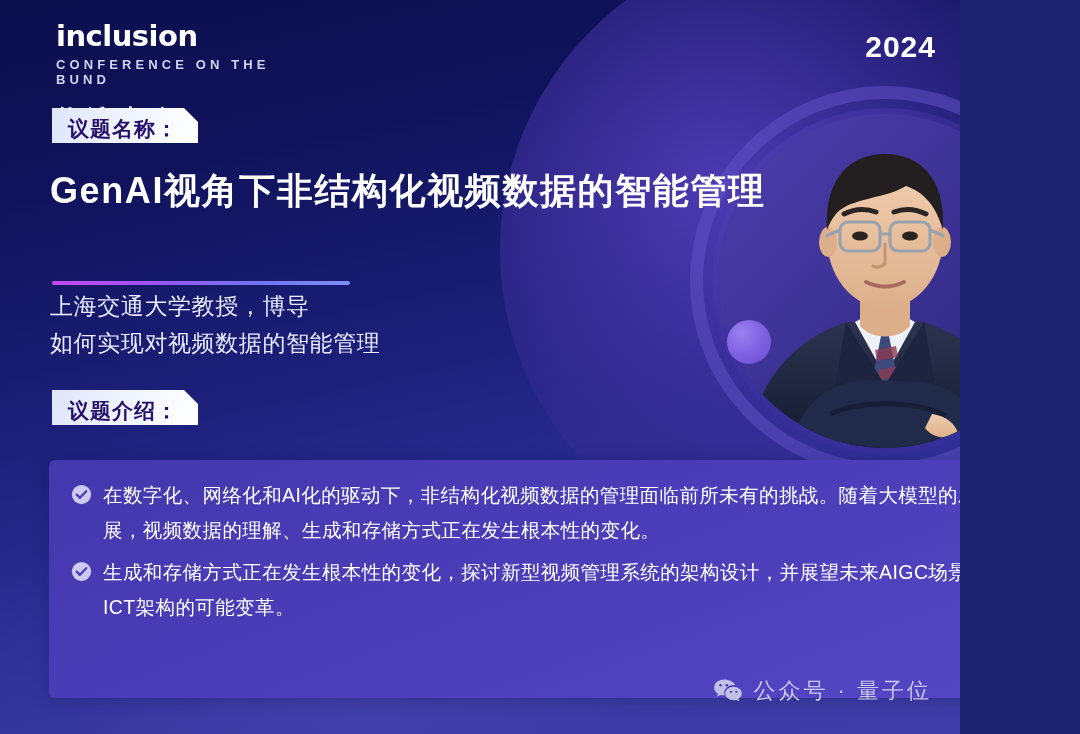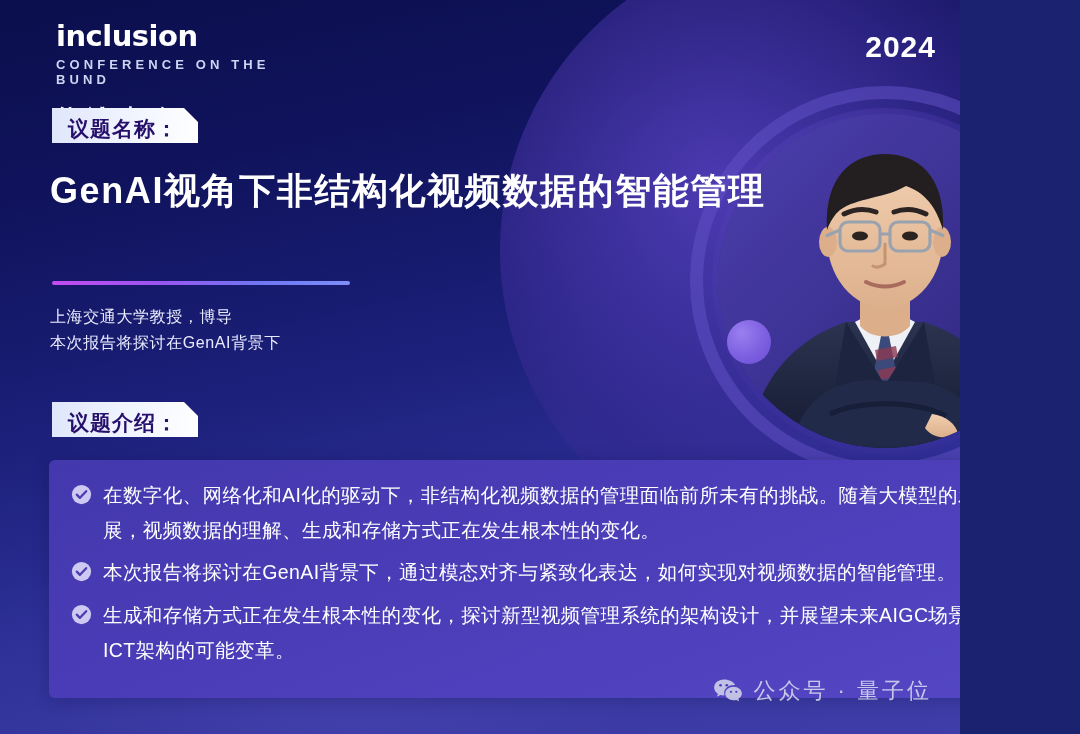--- a/index.html
+++ b/index.html
@@ -173,21 +173,21 @@
     padding: 7px 20px 0 16px;
     font-size: 21px;
     font-weight: 700;
     color: #27106b;
     letter-spacing: 1px;
     background: linear-gradient(100deg, #dfe6fb 0%, #eef3ff 45%, #ffffff 100%);
     -webkit-clip-path: polygon(0 0, calc(100% - 14px) 0, 100% 14px, 100% 100%, 0 100%);
     clip-path: polygon(0 0, calc(100% - 14px) 0, 100% 14px, 100% 100%, 0 100%);
   }
   .badge-topic { position: absolute; left: 52px; top: 108px; }
-  .badge-intro { position: absolute; left: 52px; top: 402px; }
+  .badge-intro { position: absolute; left: 52px; top: 390px; }
 
   
   .talk-title {
     position: absolute;
     left: 50px;
     top: 158px;
     font-size: 36px;
     font-weight: 700;
     color: #ffffff;
     letter-spacing: 1.6px;
@@ -211,22 +211,22 @@
     left: 52px;
     top: 281px;
     width: 298px;
     height: 4px;
     border-radius: 2px;
     background: linear-gradient(90deg, #c44bf0 0%, #9b55ef 35%, #6f77f2 70%, #7f8dfb 100%);
   }
   .affil {
     position: absolute;
     left: 50px;
-    top: 304px;
-    font-size: 16px;
+    top: 288px;
+    font-size: 23px;
     line-height: 1.62;
     color: #e8ebff;
     letter-spacing: 0.6px;
   }
   .affil div { white-space: nowrap; }
 
   
   .intro-card {
     position: absolute;
     left: 49px;
@@ -364,21 +364,21 @@
   </div>
 
   <div class="year">2024</div>
 
   <div class="badge badge-topic">议题名称：</div>
   <div class="talk-title">GenAI视角下非结构化视频数据的智能管理</div>
 
   <div class="divider"></div>
   <div class="affil">
     <div>上海交通大学教授，博导</div>
-    <div>本次报告将探讨在GenAI背景下</div>
+    <div>如何实现对视频数据的智能管理</div>
   </div>
 
   <div class="badge badge-intro">议题介绍：</div>
 
   <div class="intro-card">
     <div class="bullet-row">
       <span class="check-icon">
         <svg viewBox="0 0 24 24" xmlns="http://www.w3.org/2000/svg" aria-hidden="true">
           <circle cx="12" cy="12" r="11" fill="#cdc9f2"></circle>
           <path d="M6.6 12.2 l3.6 3.6 l7.2 -7.6" fill="none" stroke="#4b3cb0" stroke-width="2.6" stroke-linecap="round" stroke-linejoin="round"></path>
@@ -386,29 +386,20 @@
       </span>
       <span class="bullet-text">在数字化、网络化和AI化的驱动下，非结构化视频数据的管理面临前所未有的挑战。随着大模型的发展，视频数据的理解、生成和存储方式正在发生根本性的变化。</span>
     </div>
     <div class="bullet-row">
       <span class="check-icon">
         <svg viewBox="0 0 24 24" xmlns="http://www.w3.org/2000/svg" aria-hidden="true">
           <circle cx="12" cy="12" r="11" fill="#cdc9f2"></circle>
           <path d="M6.6 12.2 l3.6 3.6 l7.2 -7.6" fill="none" stroke="#4b3cb0" stroke-width="2.6" stroke-linecap="round" stroke-linejoin="round"></path>
         </svg>
       </span>
-      <span class="bullet-text">本次报告将探讨在GenAI背景下，通过模态对齐与紧致化表达，如何实现对视频数据的智能管理。</span>
-    </div>
-    <div class="bullet-row">
-      <span class="check-icon">
-        <svg viewBox="0 0 24 24" xmlns="http://www.w3.org/2000/svg" aria-hidden="true">
-          <circle cx="12" cy="12" r="11" fill="#cdc9f2"></circle>
-          <path d="M6.6 12.2 l3.6 3.6 l7.2 -7.6" fill="none" stroke="#4b3cb0" stroke-width="2.6" stroke-linecap="round" stroke-linejoin="round"></path>
-        </svg>
-      </span>
       <span class="bullet-text">生成和存储方式正在发生根本性的变化，探讨新型视频管理系统的架构设计，并展望未来AIGC场景下ICT架构的可能变革。</span>
     </div>
   </div>
 
   <div class="watermark">
     <span class="wm-icon">
       <svg viewBox="0 0 34 30" xmlns="http://www.w3.org/2000/svg" aria-hidden="true">
         <path d="M12.2 1.6 C5.9 1.6 1 5.8 1 10.9 c0 2.9 1.7 5.5 4.3 7.2 l-1 3.4 l3.8 -2 c1.2 .35 2.5 .55 3.9 .55 c.35 0 .7 -.01 1.04 -.04 c-.3 -.85 -.46 -1.75 -.46 -2.68 c0 -5.1 5.1 -9.2 11.4 -9.2 c.4 0 .78 .02 1.16 .06 C24.1 4.6 18.7 1.6 12.2 1.6 Z" fill="#dcdcef"></path>
         <circle cx="8.4" cy="8.4" r="1.55" fill="#4a3cb6"></circle>
         <circle cx="15.6" cy="8.4" r="1.55" fill="#4a3cb6"></circle>

